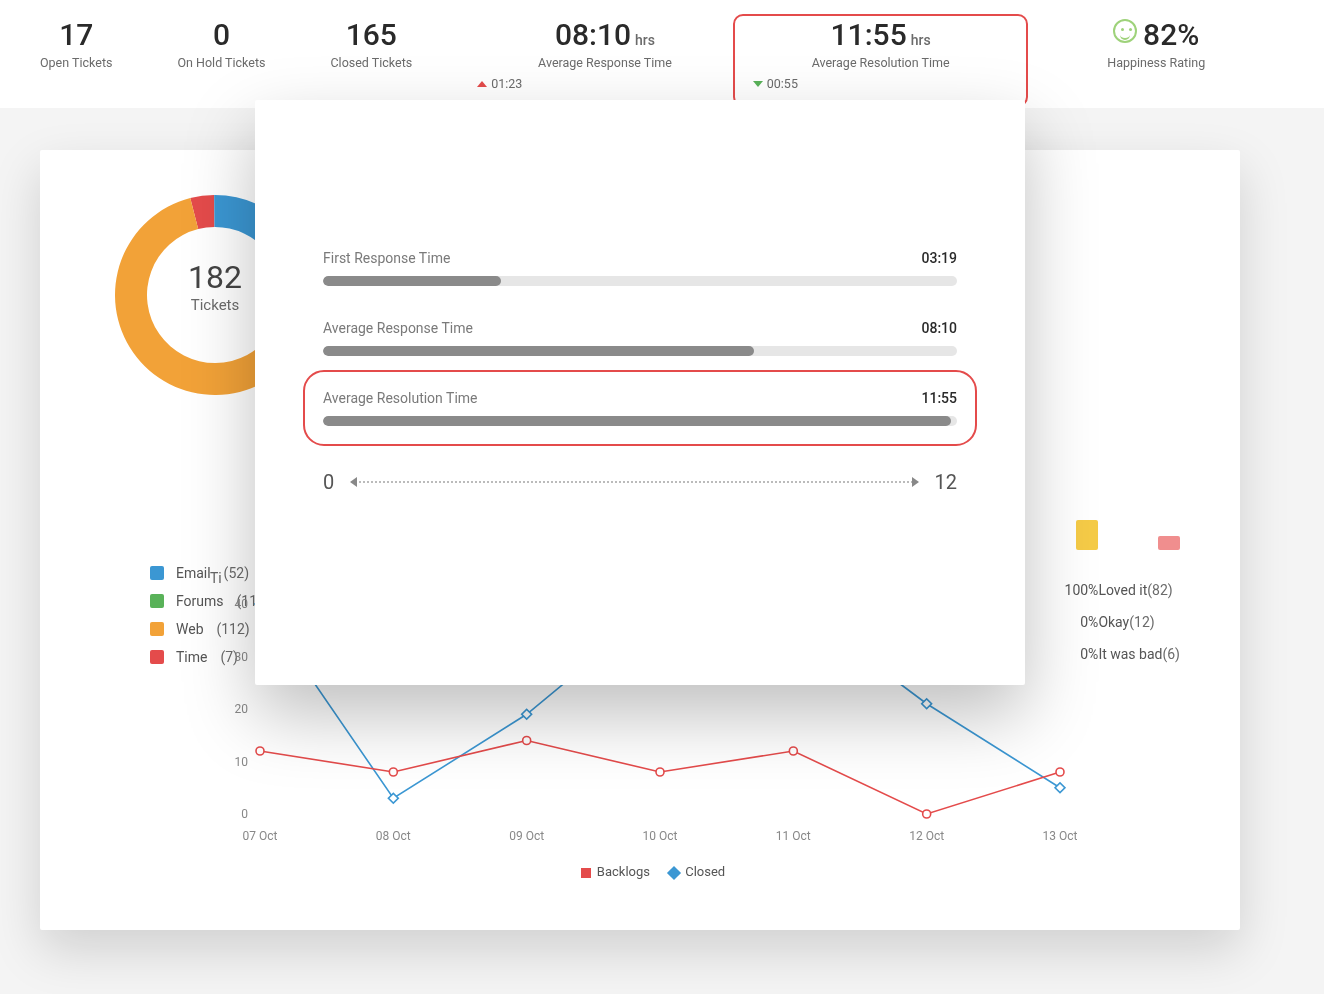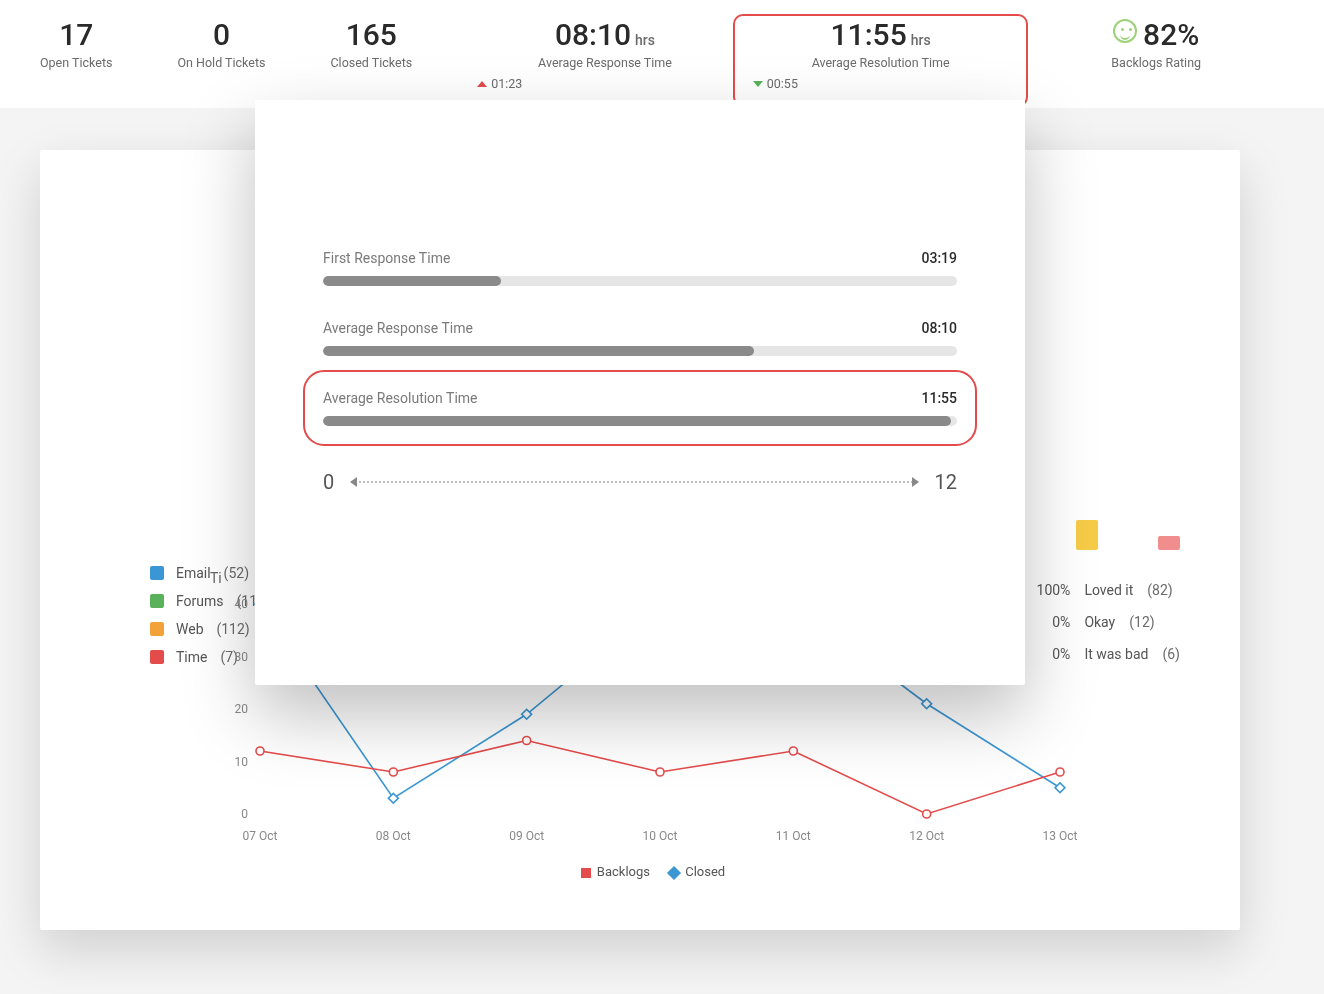--- a/index.html
+++ b/index.html
@@ -51,21 +51,21 @@
   .donut-center .t{font-size:15px;color:var(--muted)}
   .legend{position:absolute;left:110px;top:415px;font-size:14px;color:#555}
   .legend .row{display:flex;align-items:center;margin-bottom:12px}
   .sw{width:14px;height:14px;border-radius:2px;margin-right:12px}
   .legend .cnt{color:var(--muted);margin-left:6px}
 
   
   .hbars{position:absolute;right:60px;top:200px;display:flex;gap:60px;align-items:flex-end;height:200px}
   .hbar{width:22px;border-radius:2px}
   .hlist{position:absolute;right:60px;top:432px;font-size:14px;color:#555}
-  .hlist .row{display:flex;align-items:flex-start;margin-bottom:16px;gap:14px}
+  .hlist .row{display:flex;align-items:flex-start;margin-bottom:16px;}
   .hlist .pct{width:45px;text-align:right;color:#555}
   .hlist .cnt{color:var(--muted)}
 
   
   .traffic{position:absolute;left:170px;bottom:30px;width:870px;height:330px}
   .traffic .title{font-size:14px;color:#666;margin-bottom:8px}
   .traffic-svg{width:100%;height:260px}
   .traffic-legend{text-align:center;font-size:13px;color:#555;margin-top:6px}
   .lsw{display:inline-block;width:10px;height:10px;margin:0 6px 0 16px;vertical-align:middle}
 
@@ -116,25 +116,37 @@
     <div class="kpi wide highlight">
       <div class="val"><span>11:55</span><span class="unit">hrs</span></div>
       <div class="lbl" style="max-width:none">Average Resolution Time</div>
       <div class="delta">
           <span class="tri down"></span>
           <span>00:55</span>
         </div>
     </div>
     <div class="kpi wide">
       <div class="val"><span class="smile"></span><span>82%</span></div>
-      <div class="lbl" style="max-width:none">Backlogs Rating</div>
+      <div class="lbl" style="max-width:none">Happiness Rating</div>
     </div>
   </div>
 
   <div class="back-card">
+    <div class="donut-wrap">
+      <svg id="donut" width="230" height="230" viewBox="0 0 230 230">
+          <path d="M 90.25960407454771 18.10875782893551 A 100 100 0 0 1 114.16610700011618 15.003476948122113 L 114.432952760079 47.00236432472303 A 68 68 0 0 0 98.17653077069244 49.11395532367615 Z" fill="#e44b4b"></path>
+          <path d="M 114.16610700011618 15.003476948122113 A 100 100 0 0 1 212.67496009356267 136.4383341405282 L 181.41897286362263 129.5780672155592 A 68 68 0 0 0 114.432952760079 47.00236432472303 Z" fill="#3b97d3"></path>
+          <path d="M 212.67496009356267 136.4383341405282 A 100 100 0 0 1 197.7692303329385 171.11821905667514 L 171.28307662639816 153.1603889585391 A 68 68 0 0 0 181.41897286362263 129.5780672155592 Z" fill="#59b259"></path>
+          <path d="M 197.7692303329385 171.11821905667514 A 100 100 0 1 1 90.2596040745477 18.108757828935524 L 98.17653077069244 49.11395532367615 A 68 68 0 1 0 171.28307662639816 153.1603889585391 Z" fill="#f2a238"></path>
+        </svg>
+      <div class="donut-center">
+        <div class="n">182</div>
+        <div class="t">Tickets</div>
+      </div>
+    </div>
     <div class="legend" id="donut-legend">
         <div class="row">
           <span class="sw" style="background:#3b97d3"></span>
           <span>Email</span>
           <span class="cnt">&nbsp;&nbsp;(52)</span>
         </div>
         <div class="row">
           <span class="sw" style="background:#59b259"></span>
           <span>Forums</span>
           <span class="cnt">&nbsp;&nbsp;(11)</span>

